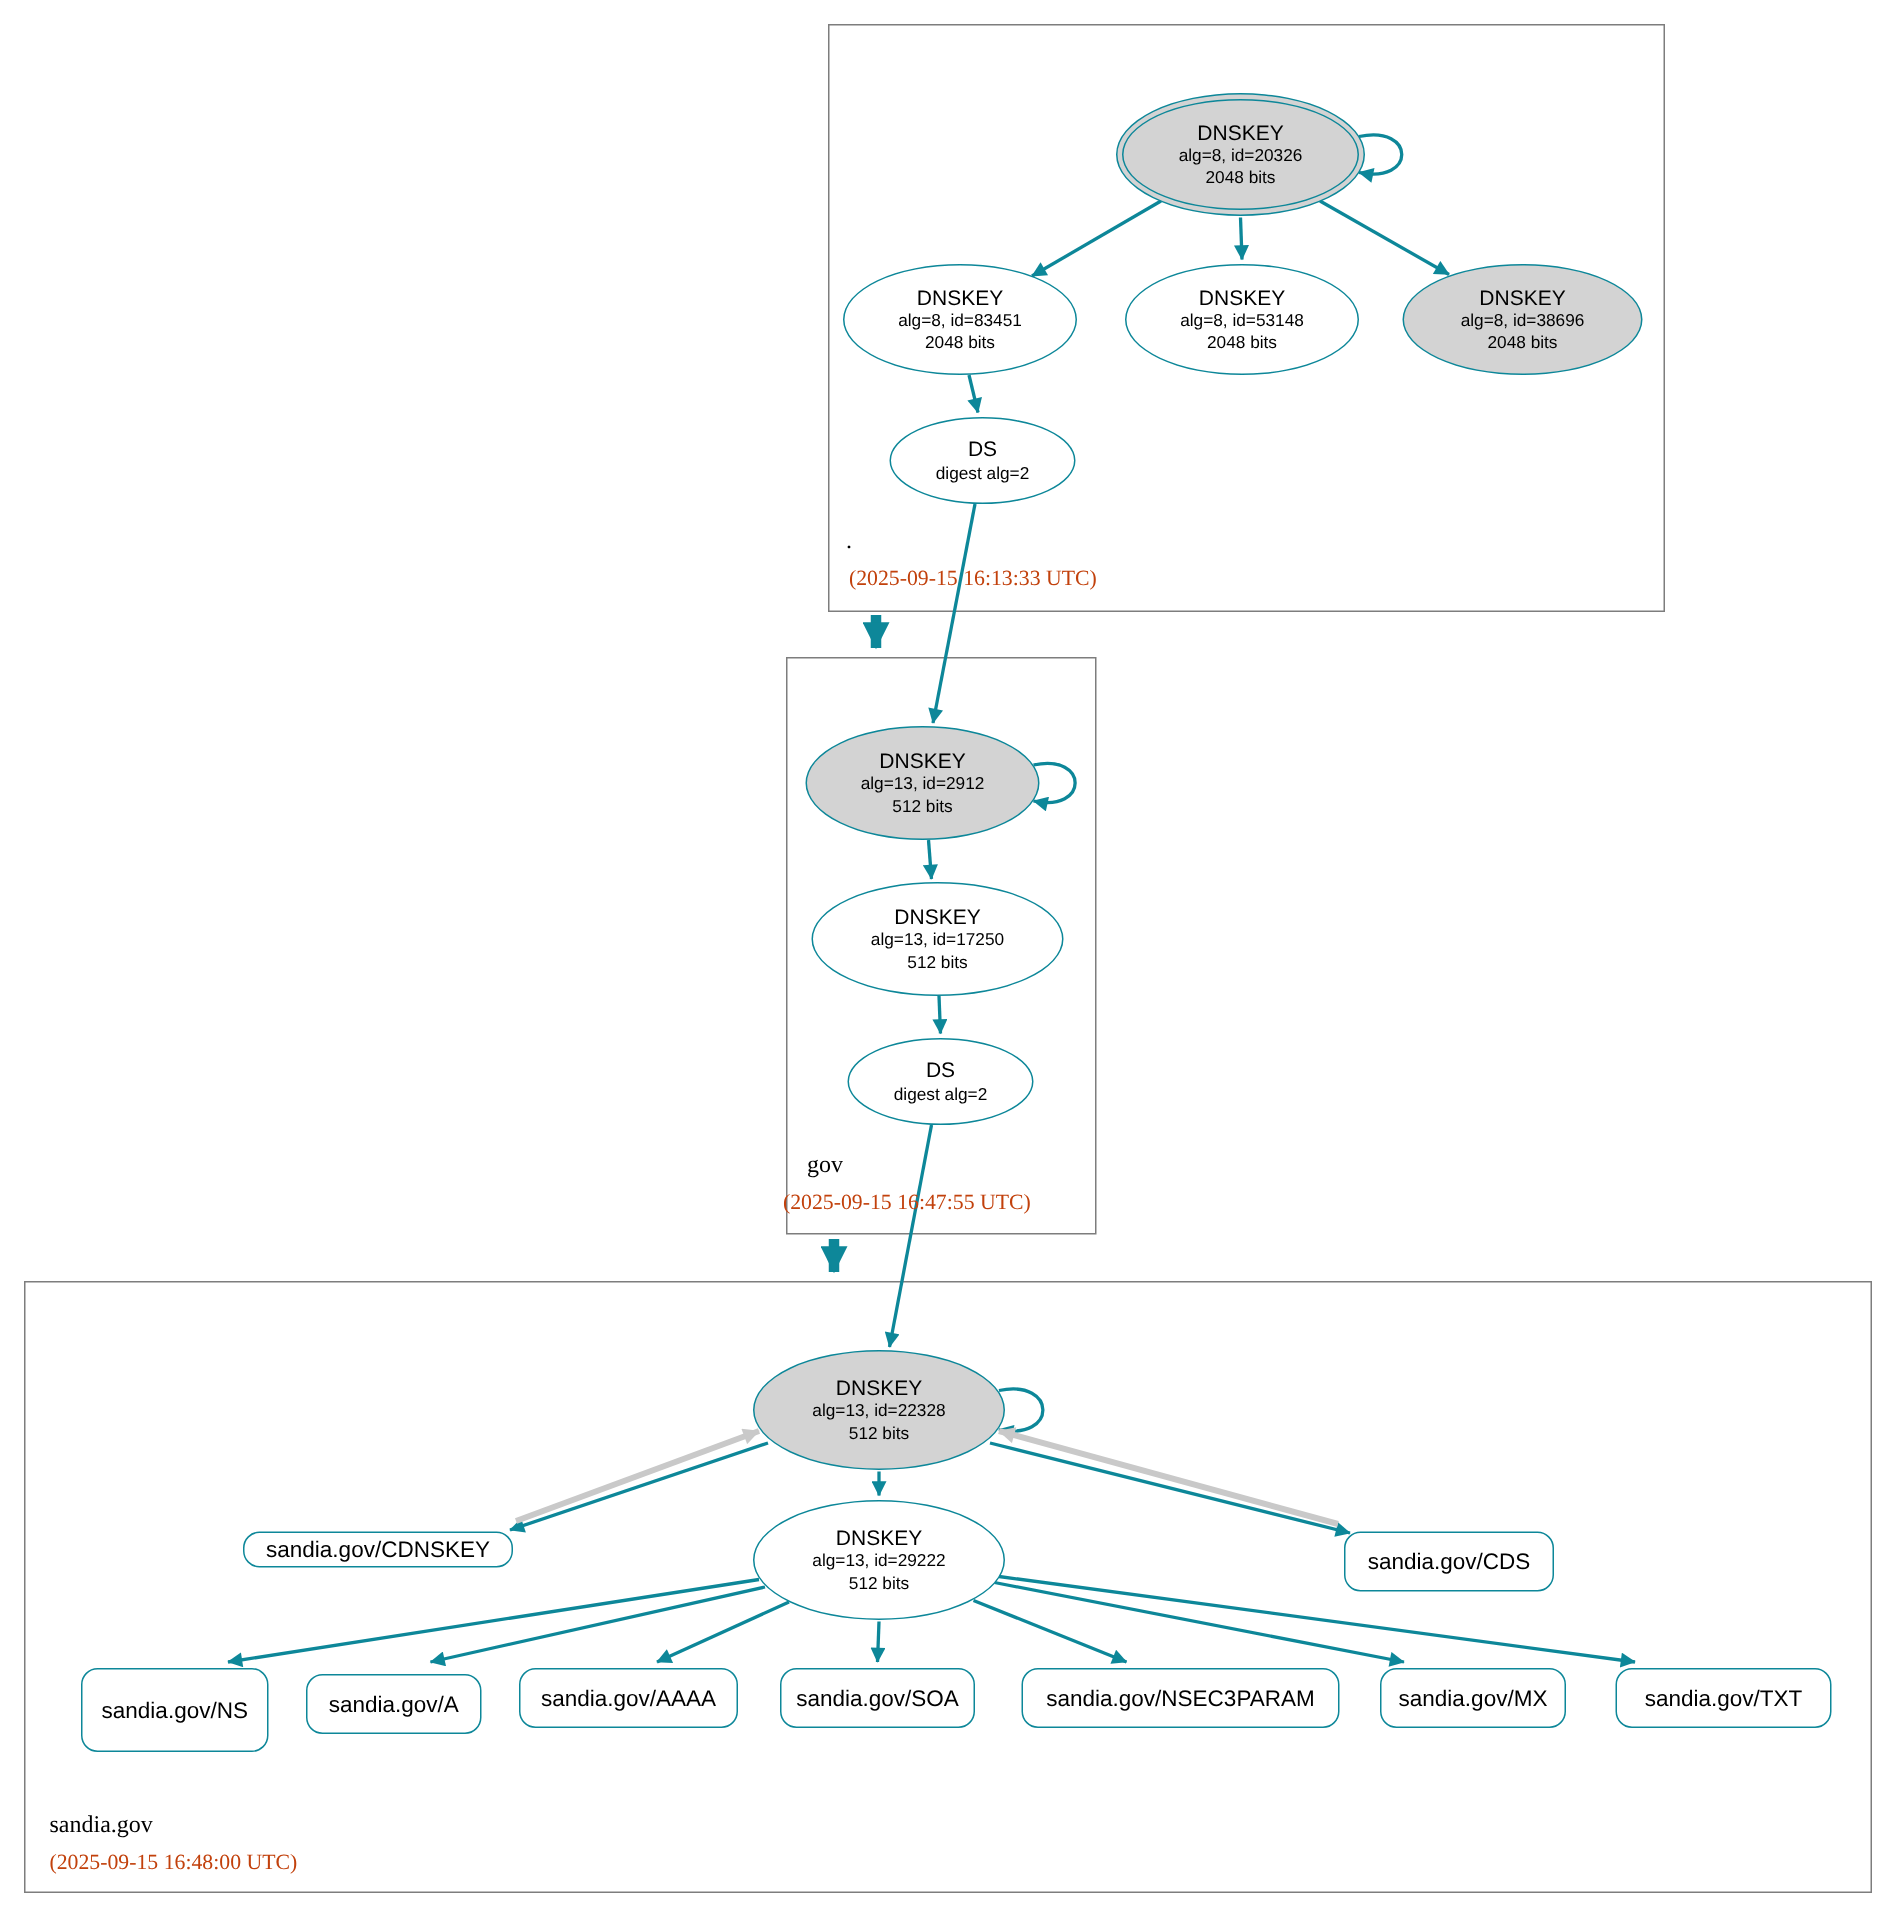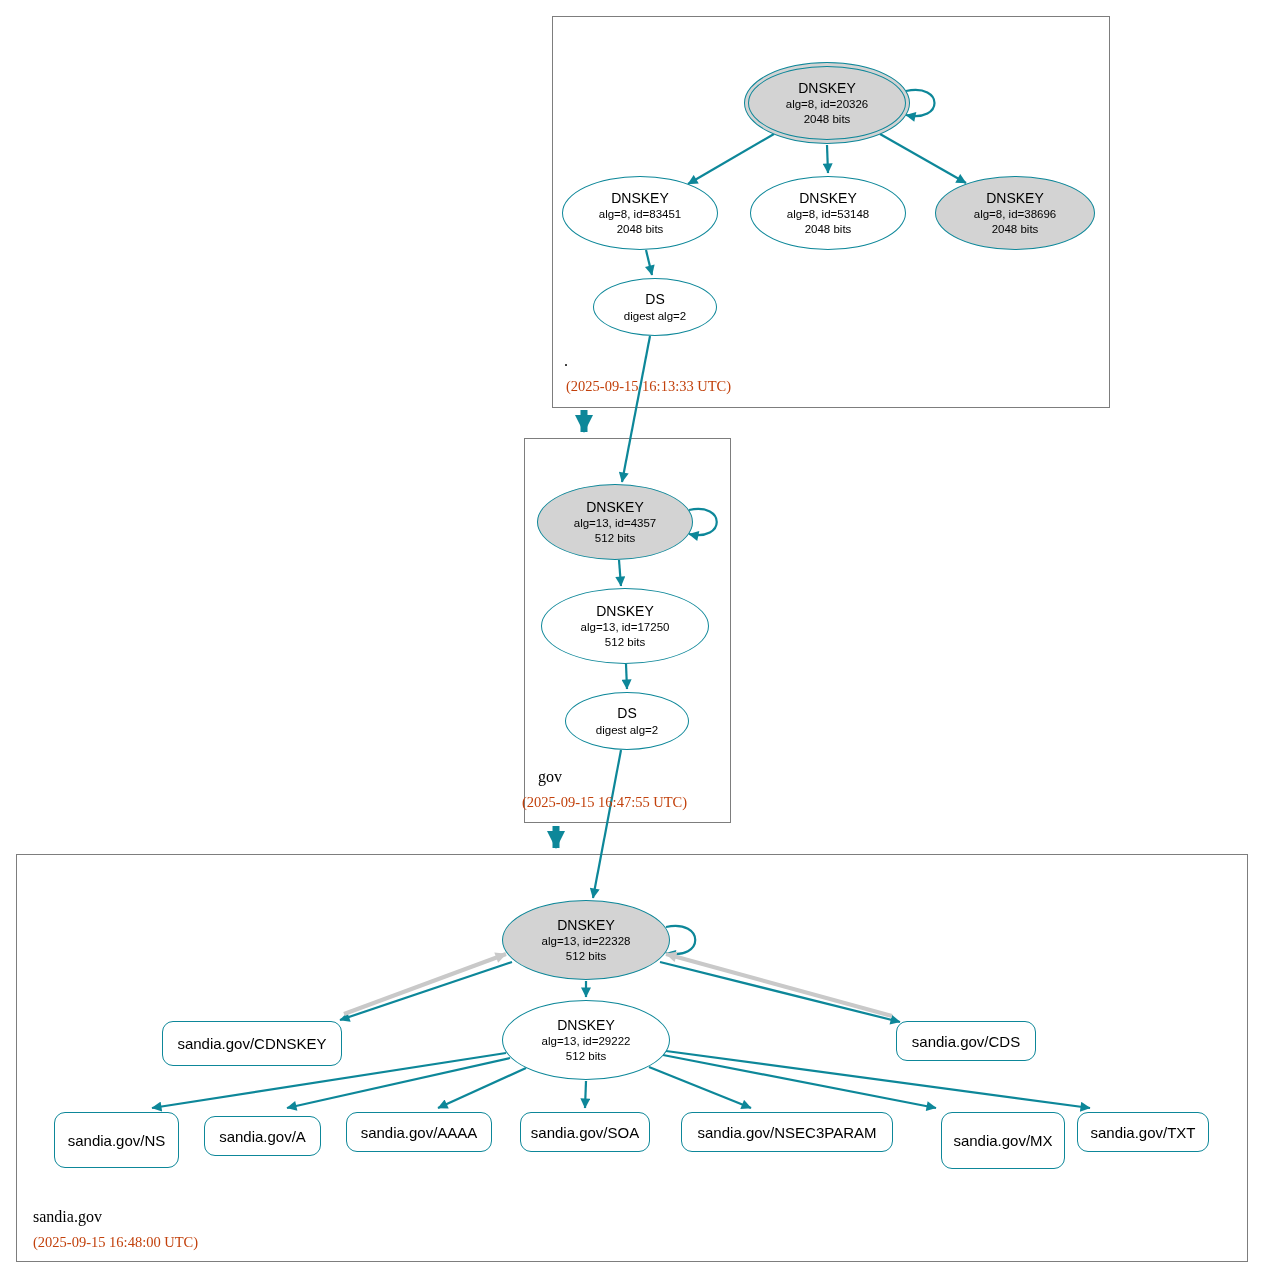--- a/index.html
+++ b/index.html
@@ -98,21 +98,21 @@
   <div class="s">alg=8, id=38696</div>
   <div class="s">2048 bits</div>
 </div>
 <div class="ellipse" style="left:593px;top:278px;width:124px;height:58px">
   <div class="t">DS</div>
   <div class="s">digest alg=2</div>
 </div>
 
 <div class="ellipse gray" style="left:537px;top:484px;width:156px;height:76px">
   <div class="t">DNSKEY</div>
-  <div class="s">alg=13, id=4357</div>
+  <div class="s">alg=13, id=2912</div>
   <div class="s">512 bits</div>
 </div>
 <div class="ellipse" style="left:541px;top:588px;width:168px;height:76px">
   <div class="t">DNSKEY</div>
   <div class="s">alg=13, id=17250</div>
   <div class="s">512 bits</div>
 </div>
 <div class="ellipse" style="left:565px;top:692px;width:124px;height:58px">
   <div class="t">DS</div>
   <div class="s">digest alg=2</div>
@@ -122,39 +122,39 @@
   <div class="t">DNSKEY</div>
   <div class="s">alg=13, id=22328</div>
   <div class="s">512 bits</div>
 </div>
 <div class="ellipse" style="left:502px;top:1000px;width:168px;height:80px">
   <div class="t">DNSKEY</div>
   <div class="s">alg=13, id=29222</div>
   <div class="s">512 bits</div>
 </div>
 
-<div class="rrset" style="left:162px;top:1021px;width:180px;height:45px">
+<div class="rrset" style="left:162px;top:1021px;width:180px;height:24px">
   <span>sandia.gov/CDNSKEY</span>
 </div>
 <div class="rrset" style="left:896px;top:1021px;width:140px;height:40px">
   <span>sandia.gov/CDS</span>
 </div>
 <div class="rrset" style="left:54px;top:1112px;width:125px;height:56px">
   <span>sandia.gov/NS</span>
 </div>
 <div class="rrset" style="left:204px;top:1116px;width:117px;height:40px">
   <span>sandia.gov/A</span>
 </div>
 <div class="rrset" style="left:346px;top:1112px;width:146px;height:40px">
   <span>sandia.gov/AAAA</span>
 </div>
 <div class="rrset" style="left:520px;top:1112px;width:130px;height:40px">
   <span>sandia.gov/SOA</span>
 </div>
 <div class="rrset" style="left:681px;top:1112px;width:212px;height:40px">
   <span>sandia.gov/NSEC3PARAM</span>
 </div>
-<div class="rrset" style="left:941px;top:1112px;width:124px;height:57px">
+<div class="rrset" style="left:920px;top:1112px;width:124px;height:40px">
   <span>sandia.gov/MX</span>
 </div>
-<div class="rrset" style="left:1077px;top:1112px;width:132px;height:40px">
+<div class="rrset" style="left:1077px;top:1112px;width:144px;height:40px">
   <span>sandia.gov/TXT</span>
 </div>
 
 </body></html>

